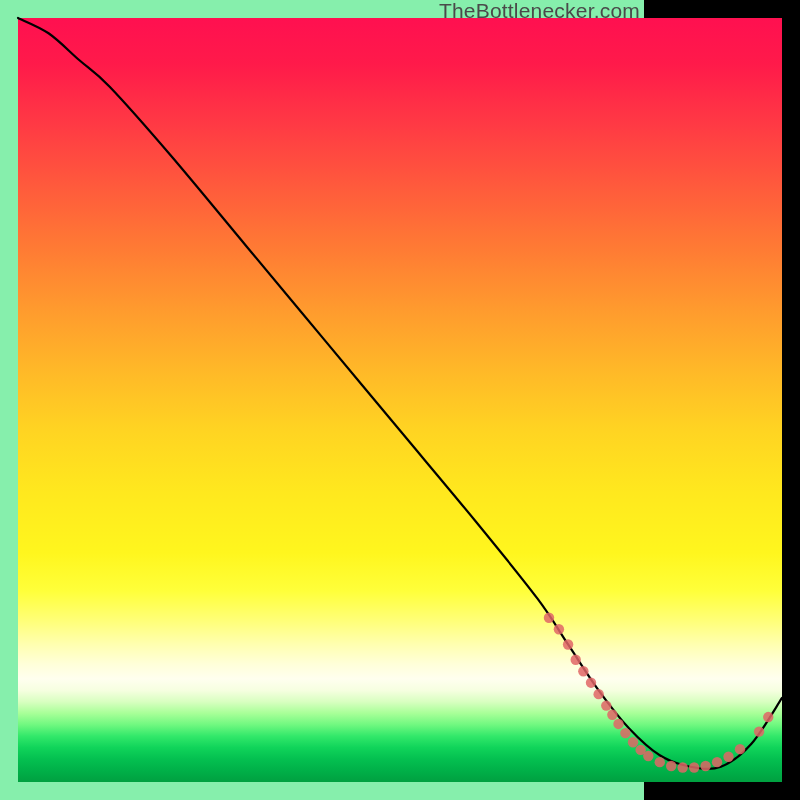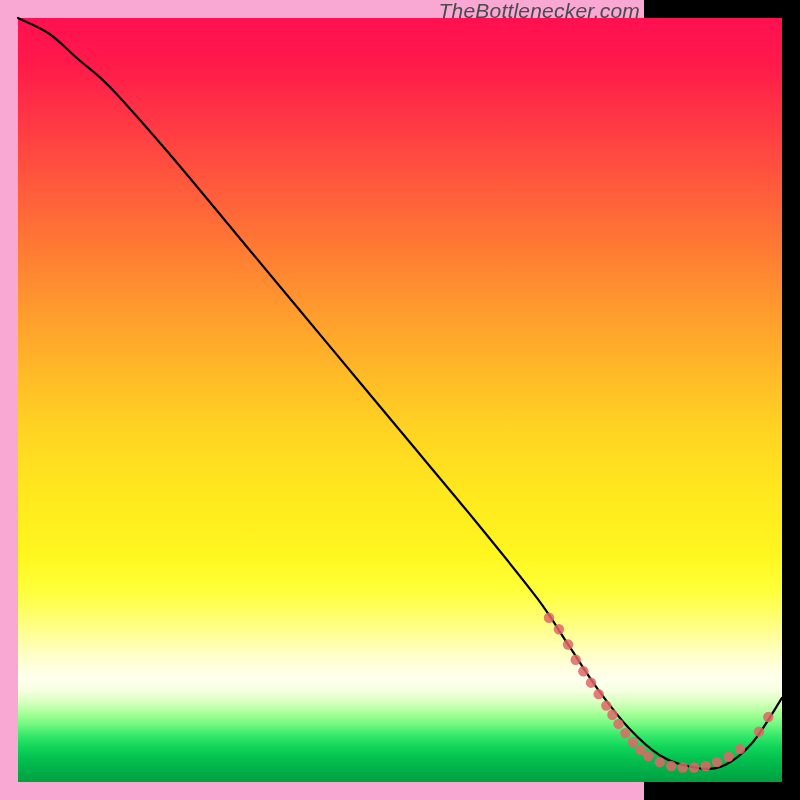--- a/index.html
+++ b/index.html
@@ -8,22 +8,21 @@
     width: 800px;
     height: 800px;
     background: #000;
     overflow: hidden;
     font-family: Arial, Helvetica, sans-serif;
   }
   .frame {
     position: relative;
     width: 644px;
     height: 800px;
-    background: #f9a8d4;
-    font-style: italic;
+    background: #86efac;
   }
   .plot-area {
     position: absolute;
     left: 18px;
     top: 18px;
     width: 764px;
     height: 764px;
     
     background: linear-gradient(to bottom,
       #ff1050 0%,

